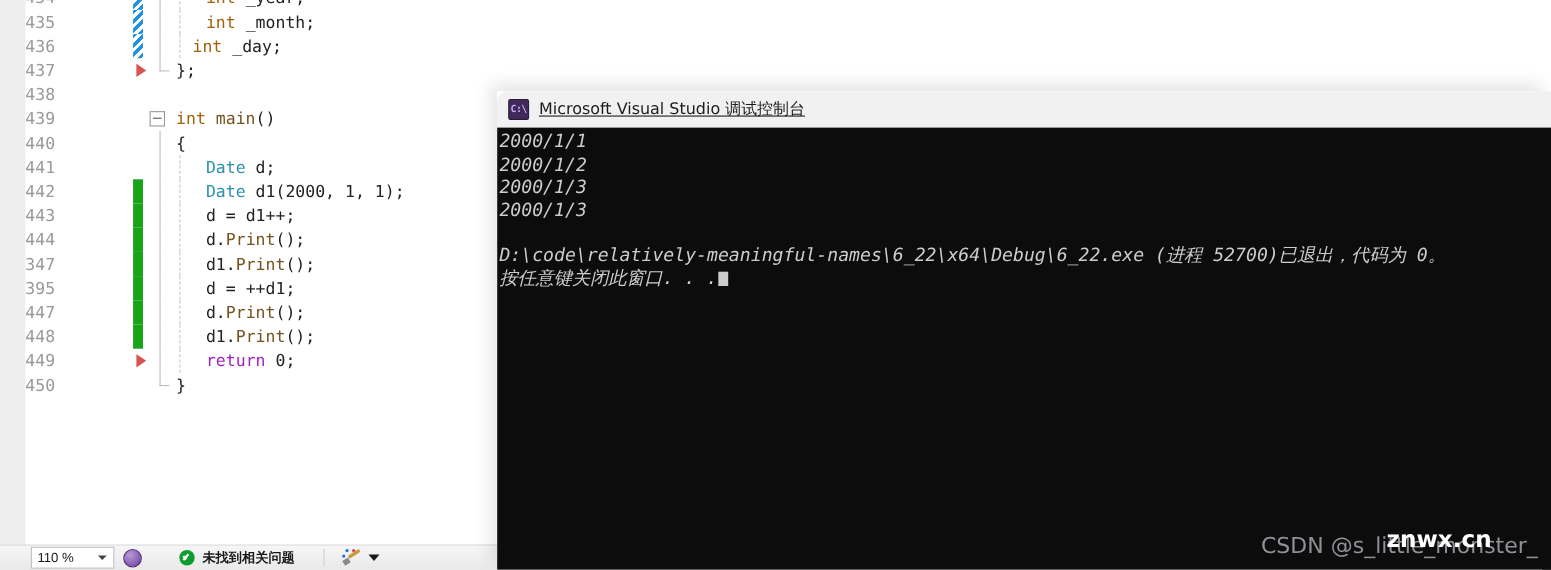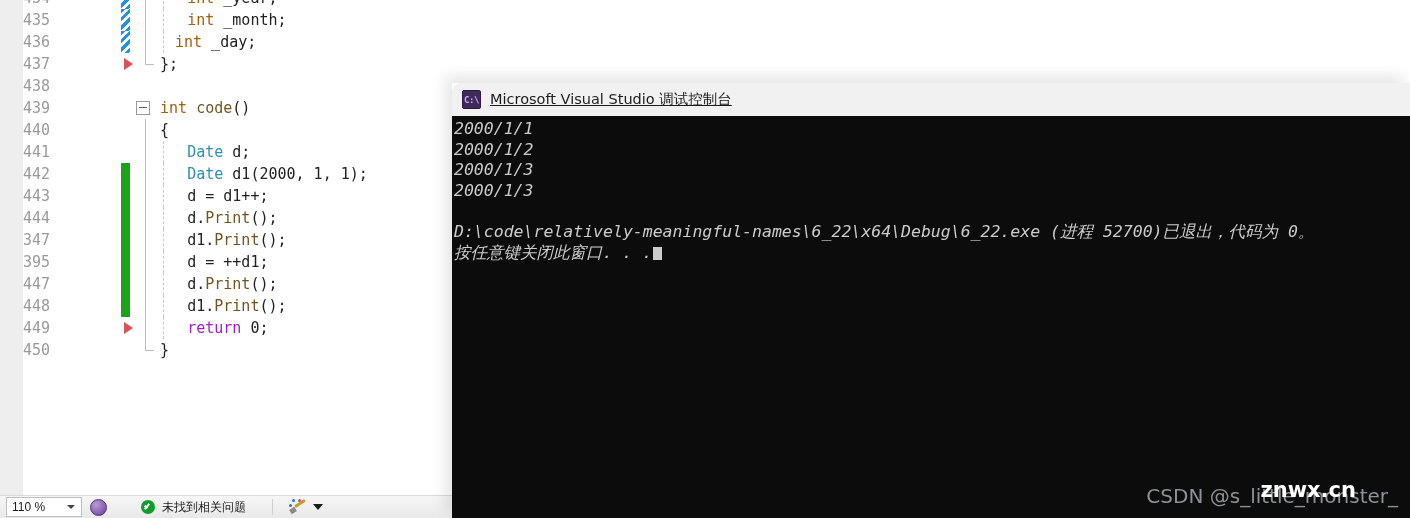--- a/index.html
+++ b/index.html
@@ -84,21 +84,21 @@
   .k-plain{color:#222222;}
 
   
   #status-bar{
     position:absolute;left:0;bottom:0;width:1410px;height:22px;
     background:linear-gradient(to bottom,#f6f6f6,#e9e9e9);
     border-top:1px solid #dadada;
     display:flex;align-items:center;
   }
   .zoom-combo{
-    margin-left:6px;width:74px;height:18px;
+    margin-left:28px;width:74px;height:18px;
     background:#ffffff;border:1px solid #bfbfbf;
     display:flex;align-items:center;position:relative;
     font-size:12px;color:#1a1a1a;
   }
   .zoom-combo span.zv{margin-left:5px;}
   .zoom-combo .cb-arrow{
     position:absolute;right:6px;top:7px;width:0;height:0;
     border-left:4px solid transparent;border-right:4px solid transparent;
     border-top:4px solid #444;
   }
@@ -115,20 +115,21 @@
     content:"";position:absolute;left:3px;top:6px;width:4px;height:2px;
     background:#fff;transform:rotate(45deg);
   }
   .sb-check::before{
     content:"";position:absolute;left:5px;top:3px;width:2px;height:7px;
     background:#fff;transform:rotate(40deg);
   }
   .sb-text{
     margin-left:7px;font-size:12px;color:#1a1a1a;
     font-family:"DejaVu Sans","Liberation Sans",sans-serif;
+    font-weight:bold;
   }
   .sb-sep{
     margin-left:26px;width:1px;height:16px;background:#cfcfcf;
   }
   .sb-brush{
     margin-left:16px;width:18px;height:16px;position:relative;
   }
   .sb-brush .handle{
     position:absolute;left:5px;top:3px;width:12px;height:3px;
     background:#c79a3a;transform:rotate(-32deg);border-radius:1px;
@@ -219,21 +220,21 @@
 
 <div id="editor-root">
   <div class="editor-left-strip"></div>
   <div class="editor-surface">
     <div class="code-rows" id="code-rows">
         <div class="code-row"><div class="ln">434</div><div class="chg blue"></div><div class="vline-dash"></div><div class="vline-solid"></div><div class="code-text" style="left: 164.2px;"><span class="k-blue">int</span><span class="k-plain"> _year;</span></div></div>
         <div class="code-row"><div class="ln">435</div><div class="chg blue"></div><div class="vline-dash"></div><div class="vline-solid"></div><div class="code-text" style="left: 164.2px;"><span class="k-blue">int</span><span class="k-plain"> _month;</span></div></div>
         <div class="code-row"><div class="ln">436</div><div class="chg blue"></div><div class="vline-dash"></div><div class="vline-solid"></div><div class="code-text" style="left: 152px;"><span class="k-blue">int</span><span class="k-plain"> _day;</span></div></div>
         <div class="code-row"><div class="ln">437</div><div class="tri"></div><div class="bracket-end"></div><div class="code-text" style="left: 137.05px;"><span class="k-plain">};</span></div></div>
         <div class="code-row"><div class="ln">438</div><div class="code-text" style="left: 128px;"></div></div>
-        <div class="code-row"><div class="ln">439</div><div class="collapse-box"></div><div class="code-text" style="left: 137.05px;"><span class="k-blue">int</span><span class="k-plain"> </span><span class="k-fn">code</span><span class="k-plain">()</span></div></div>
+        <div class="code-row"><div class="ln">439</div><div class="collapse-box"></div><div class="code-text" style="left: 137.05px;"><span class="k-blue">int</span><span class="k-plain"> </span><span class="k-fn">main</span><span class="k-plain">()</span></div></div>
         <div class="code-row"><div class="ln">440</div><div class="vline-solid"></div><div class="code-text" style="left: 137.05px;"><span class="k-plain">{</span></div></div>
         <div class="code-row"><div class="ln">441</div><div class="vline-solid"></div><div class="vline-dash"></div><div class="code-text" style="left: 164.2px;"><span class="k-type">Date</span><span class="k-plain"> d;</span></div></div>
         <div class="code-row"><div class="ln">442</div><div class="chg green"></div><div class="vline-solid"></div><div class="vline-dash"></div><div class="code-text" style="left: 164.2px;"><span class="k-type">Date</span><span class="k-plain"> d1(2000, 1, 1);</span></div></div>
         <div class="code-row"><div class="ln">443</div><div class="chg green"></div><div class="vline-solid"></div><div class="vline-dash"></div><div class="code-text" style="left: 164.2px;"><span class="k-plain">d = d1++;</span></div></div>
         <div class="code-row"><div class="ln">444</div><div class="chg green"></div><div class="vline-solid"></div><div class="vline-dash"></div><div class="code-text" style="left: 164.2px;"><span class="k-plain">d.</span><span class="k-fn">Print</span><span class="k-plain">();</span></div></div>
         <div class="code-row"><div class="ln">347</div><div class="chg green"></div><div class="vline-solid"></div><div class="vline-dash"></div><div class="code-text" style="left: 164.2px;"><span class="k-plain">d1.</span><span class="k-fn">Print</span><span class="k-plain">();</span></div></div>
         <div class="code-row"><div class="ln">395</div><div class="chg green"></div><div class="vline-solid"></div><div class="vline-dash"></div><div class="code-text" style="left: 164.2px;"><span class="k-plain">d = ++d1;</span></div></div>
         <div class="code-row"><div class="ln">447</div><div class="chg green"></div><div class="vline-solid"></div><div class="vline-dash"></div><div class="code-text" style="left: 164.2px;"><span class="k-plain">d.</span><span class="k-fn">Print</span><span class="k-plain">();</span></div></div>
         <div class="code-row"><div class="ln">448</div><div class="chg green"></div><div class="vline-solid"></div><div class="vline-dash"></div><div class="code-text" style="left: 164.2px;"><span class="k-plain">d1.</span><span class="k-fn">Print</span><span class="k-plain">();</span></div></div>
         <div class="code-row"><div class="ln">449</div><div class="tri"></div><div class="vline-solid"></div><div class="vline-dash"></div><div class="code-text" style="left: 164.2px;"><span class="k-purple">return</span><span class="k-plain"> 0;</span></div></div>

